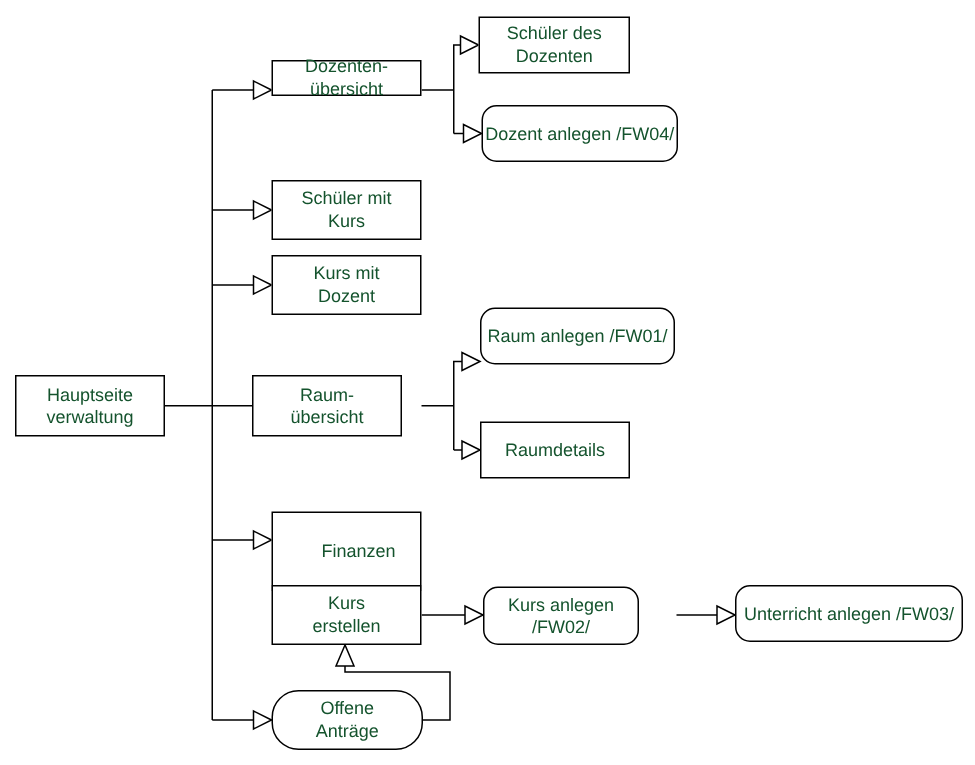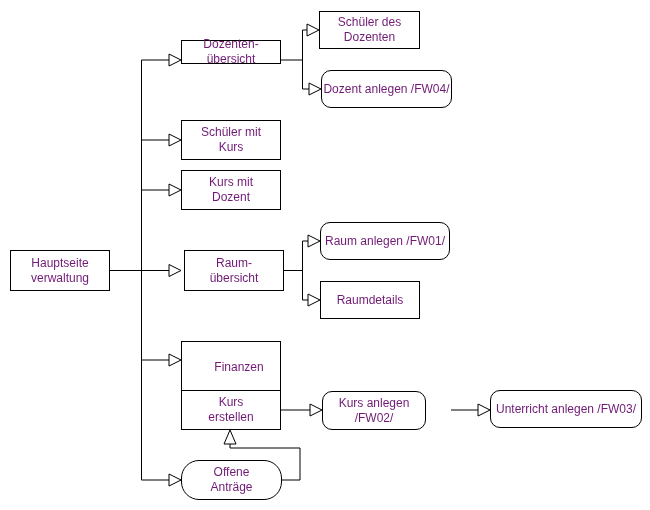--- a/index.html
+++ b/index.html
@@ -37,21 +37,21 @@
     position: absolute;
     box-sizing: border-box;
     background: #ffffff;
     border: 1px solid #000000;
     display: flex;
     align-items: center;
     justify-content: center;
     text-align: center;
     font-size: 12px;
     line-height: 1.25;
-    color: #701a75;
+    color: #14532d;
     white-space: pre-line;
     z-index: 2;
   }
   .node.rounded {
     border-radius: 10px;
   }
 </style>
 </head>
 <body>
 
@@ -135,21 +135,21 @@
   <div class="node" style="left:181px; top:120px; width:100px; height:40px;">
     <span>Schüler mit
 Kurs</span>
   </div>
 
   <div class="node" style="left:181px; top:170px; width:100px; height:40px;">
     <span>Kurs mit
 Dozent</span>
   </div>
 
-  <div class="node" style="left:184px; top:250px; width:100px; height:41px;">
+  <div class="node" style="left:168px; top:250px; width:100px; height:41px;">
     <span>Raum-
 übersicht</span>
   </div>
 
   <div class="node" style="left:181px; top:341px; width:100px; height:53px;padding-left:16px;">
     <span>Finanzen</span>
   </div>
 
   <div class="node" style="left:181px; top:390px; width:100px; height:40px;">
     <span>Kurs
@@ -163,21 +163,21 @@
 
   <div class="node" style="left:319px; top:11px; width:101px; height:38px;">
     <span>Schüler des
 Dozenten</span>
   </div>
 
   <div class="node rounded" style="left:321px; top:70px; width:131px; height:38px;">
     <span>Dozent anlegen /FW04/</span>
   </div>
 
-  <div class="node rounded" style="left:320px; top:222px; width:130px; height:38px;">
+  <div class="node rounded" style="left:320px; top:205px; width:130px; height:38px;">
     <span>Raum anlegen /FW01/</span>
   </div>
 
   <div class="node" style="left:320px; top:281px; width:100px; height:38px;">
     <span>Raumdetails</span>
   </div>
 
   <div class="node rounded" style="left:322px; top:391px; width:104px; height:39px;">
     <span>Kurs anlegen /FW02/</span>
   </div>

